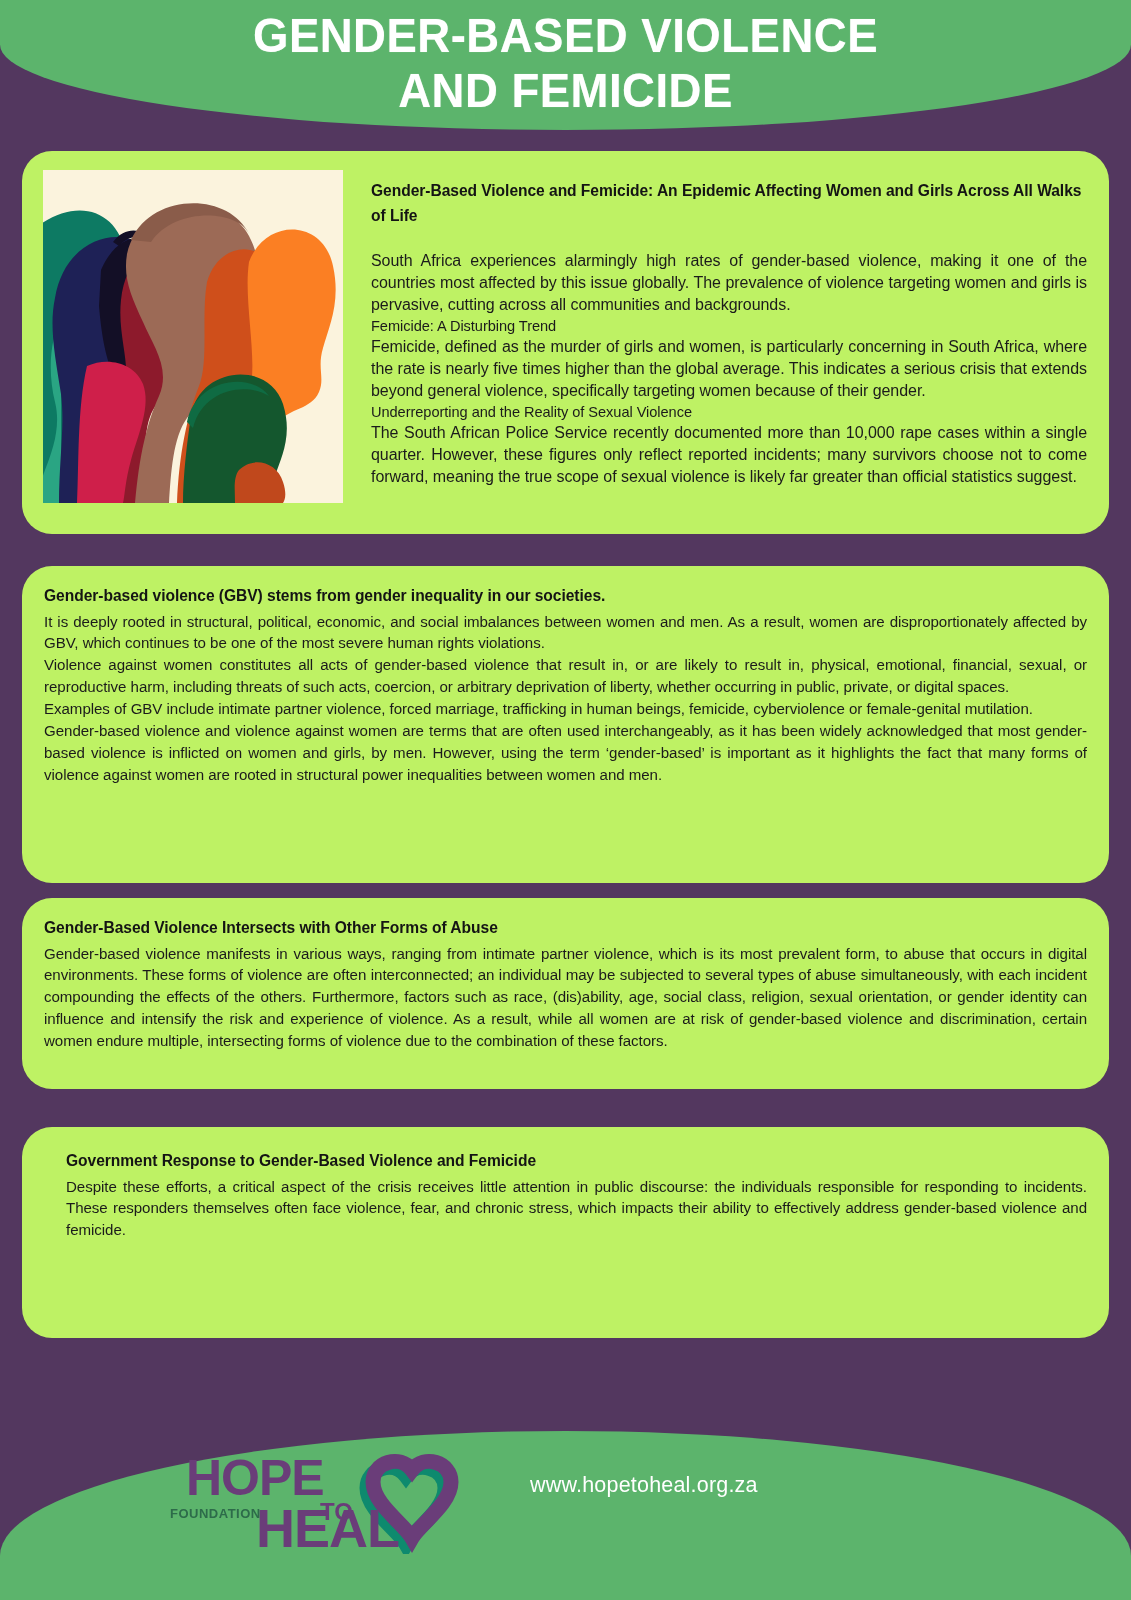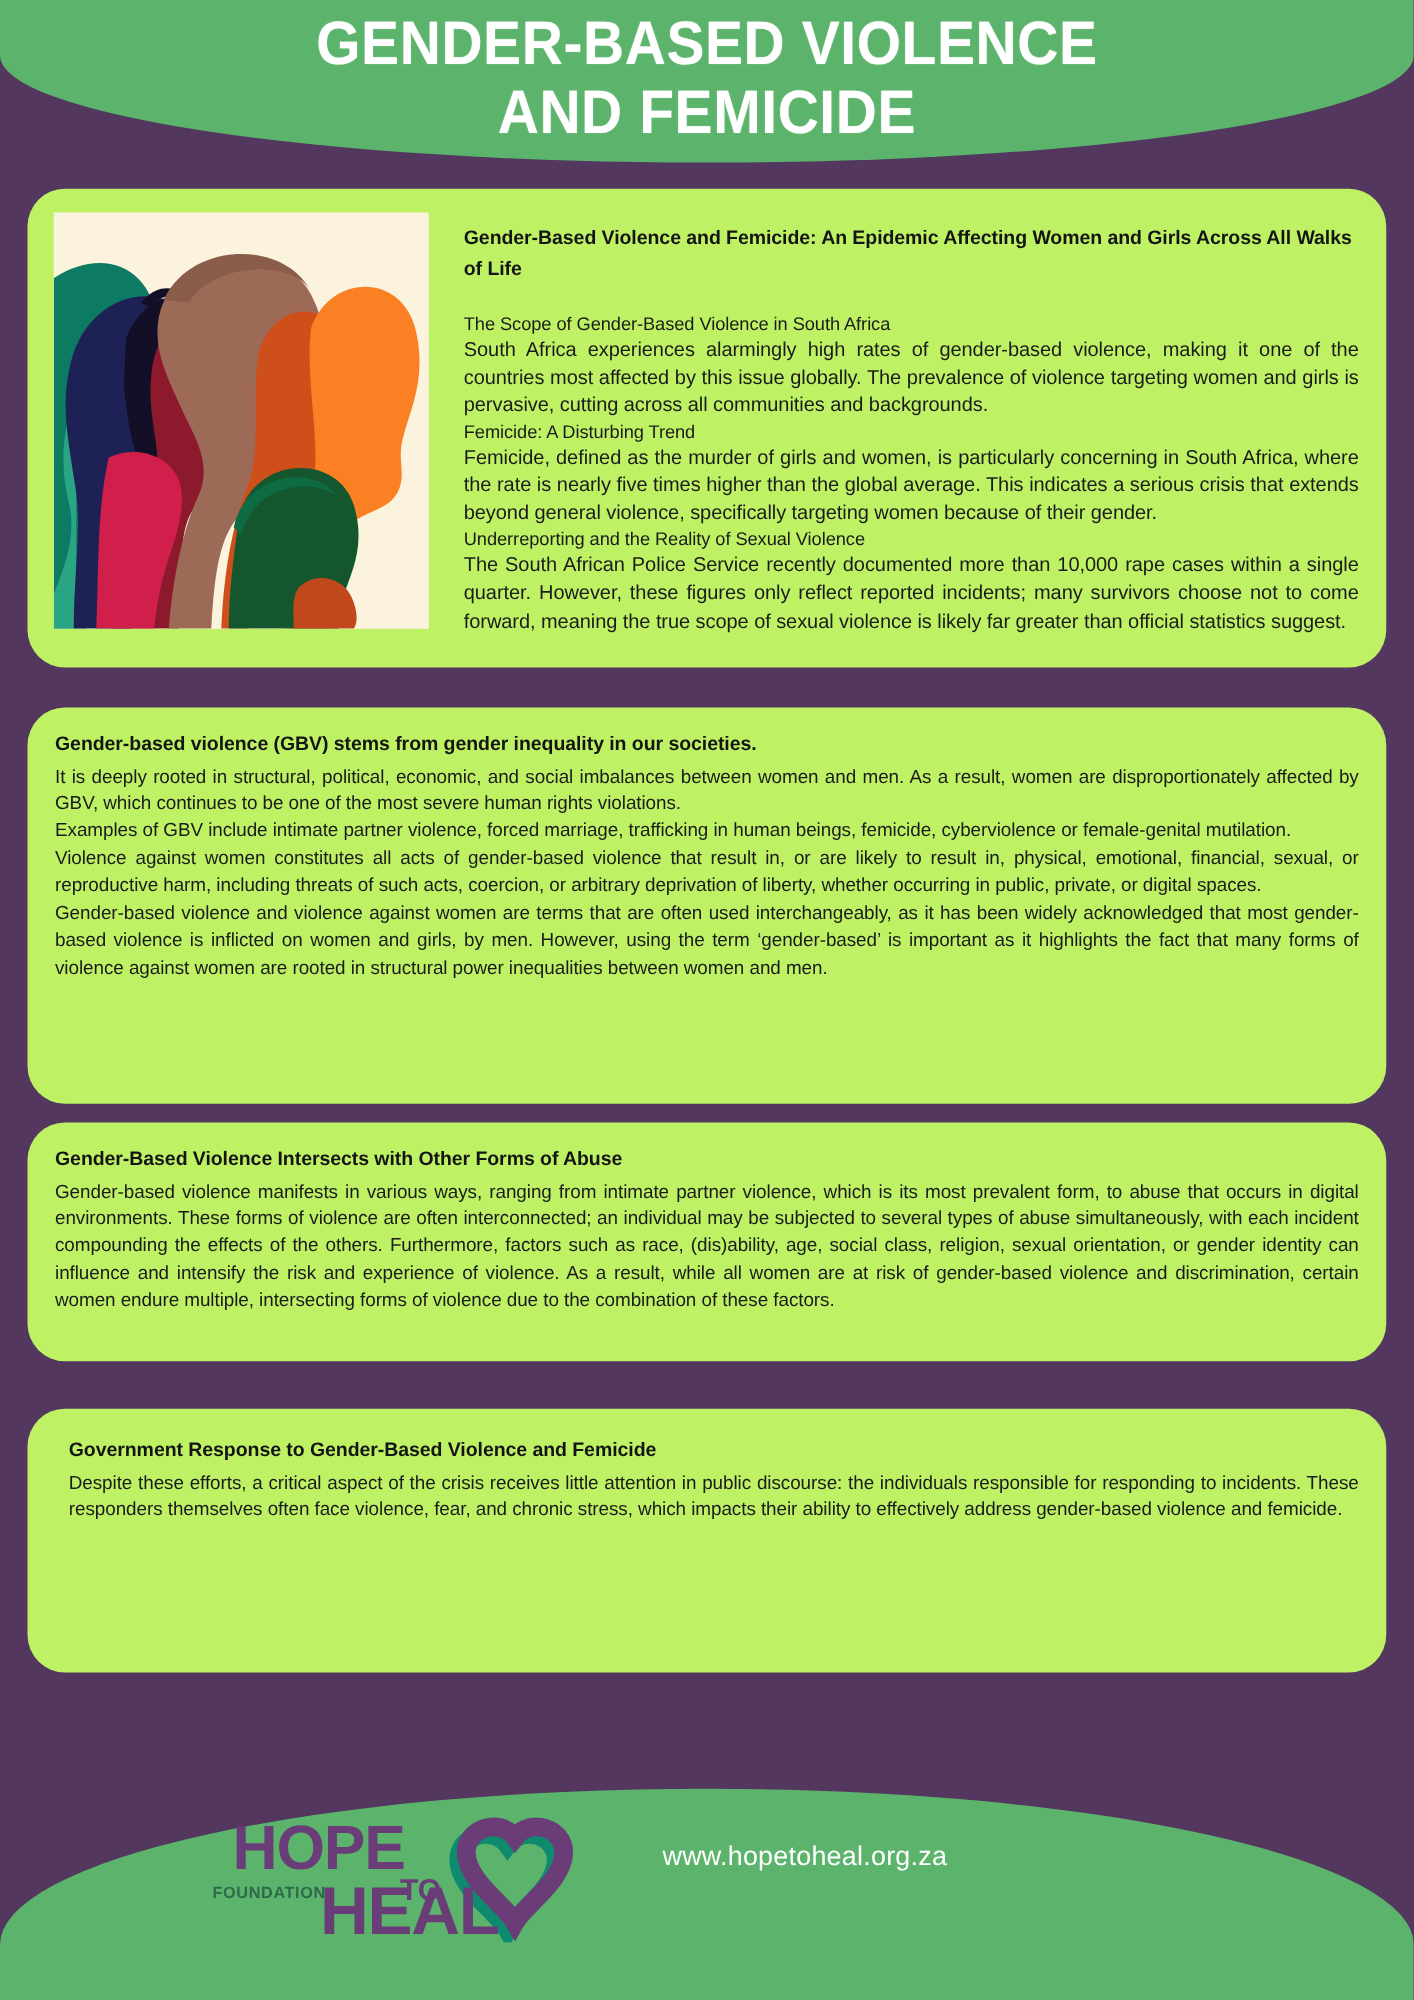--- a/index.html
+++ b/index.html
@@ -102,21 +102,21 @@
   p.subhead {
     font-size: 14.6px;
     color: #1b1b1b;
     line-height: 1.38;
     text-align: left;
     letter-spacing: -0.05px;
   }
 
   
   .card-pad { padding: 19px 22px 0 22px; }
-  #card-4 .card-pad { padding: 23px 22px 0 33px; }
+  #card-4 .card-pad { padding: 23px 22px 0 44px; }
   #card-2 h2.card-heading, #card-3 h2.card-heading, #card-4 h2.card-heading {
     font-size: 15.6px;
     line-height: 1.45;
     margin-bottom: 3px;
   }
   #card-2 p.para, #card-3 p.para, #card-4 p.para,
   #card-2 p.subhead, #card-4 p.subhead {
     font-size: 15.1px;
     line-height: 1.45;
   }
@@ -194,37 +194,36 @@
         <path d="M206 92 C 222 48, 280 48, 290 96 C 298 132, 286 156, 280 178 C 274 198, 282 208, 276 222 C 268 240, 246 238, 236 252 C 224 270, 222 306, 222 333 L 186 333 C 188 288, 196 252, 206 224 C 216 192, 200 132, 206 92 Z" fill="#fb7f23"></path>
 
         <path d="M148 246 C 156 196, 226 190, 240 234 C 250 266, 238 288, 232 306 C 228 318, 232 326, 228 333 L 140 333 C 140 306, 144 272, 148 246 Z" fill="#14572e"></path>
         <path d="M144 252 C 152 210, 206 200, 226 226 C 204 212, 160 218, 150 258 Z" fill="#0f6b43"></path>
         <path d="M196 300 C 210 286, 234 292, 240 312 C 244 324, 242 330, 240 333 L 192 333 C 192 320, 190 308, 196 300 Z" fill="#c0481c"></path>
       </svg>
     </div>
     <div class="card1-text">
       <h2 class="card-heading">Gender-Based Violence and Femicide: An Epidemic Affecting Women and Girls Across All Walks of Life</h2>
       <div class="card1-body">
-        <p class="subhead">The Scope of Gender-Based Violence in South Africa</p>
         <p class="para">South Africa experiences alarmingly high rates of gender-based violence, making it one of the countries most affected by this issue globally. The prevalence of violence targeting women and girls is pervasive, cutting across all communities and backgrounds.</p>
         <p class="subhead">Femicide: A Disturbing Trend</p>
         <p class="para">Femicide, defined as the murder of girls and women, is particularly concerning in South Africa, where the rate is nearly five times higher than the global average. This indicates a serious crisis that extends beyond general violence, specifically targeting women because of their gender.</p>
         <p class="subhead">Underreporting and the Reality of Sexual Violence</p>
         <p class="para">The South African Police Service recently documented more than 10,000 rape cases within a single quarter. However, these figures only reflect reported incidents; many survivors choose not to come forward, meaning the true scope of sexual violence is likely far greater than official statistics suggest.</p>
       </div>
     </div>
   </div>
 </div>
 
 <div class="card" id="card-2">
   <div class="card-pad">
     <h2 class="card-heading">Gender-based violence (GBV) stems from gender inequality in our societies.</h2>
     <p class="para">It is deeply rooted in structural, political, economic, and social imbalances between women and men. As a result, women are disproportionately affected by GBV, which continues to be one of the most severe human rights violations.</p>
+    <p class="para">Violence against women constitutes all acts of gender-based violence that result in, or are likely to result in, physical, emotional, financial, sexual, or reproductive harm, including threats of such acts, coercion, or arbitrary deprivation of liberty, whether occurring in public, private, or digital spaces.</p>
     <p class="para">Examples of GBV include intimate partner violence, forced marriage, trafficking in human beings, femicide, cyberviolence or female-genital mutilation.</p>
-    <p class="para">Violence against women constitutes all acts of gender-based violence that result in, or are likely to result in, physical, emotional, financial, sexual, or reproductive harm, including threats of such acts, coercion, or arbitrary deprivation of liberty, whether occurring in public, private, or digital spaces.</p>
     <p class="para">Gender-based violence and violence against women are terms that are often used interchangeably, as it has been widely acknowledged that most gender-based violence is inflicted on women and girls, by men. However, using the term ‘gender-based’ is important as it highlights the fact that many forms of violence against women are rooted in structural power inequalities between women and men.</p>
   </div>
 </div>
 
 <div class="card" id="card-3">
   <div class="card-pad">
     <h2 class="card-heading">Gender-Based Violence Intersects with Other Forms of Abuse</h2>
     <p class="para">Gender-based violence manifests in various ways, ranging from intimate partner violence, which is its most prevalent form, to abuse that occurs in digital environments. These forms of violence are often interconnected; an individual may be subjected to several types of abuse simultaneously, with each incident compounding the effects of the others. Furthermore, factors such as race, (dis)ability, age, social class, religion, sexual orientation, or gender identity can influence and intensify the risk and experience of violence. As a result, while all women are at risk of gender-based violence and discrimination, certain women endure multiple, intersecting forms of violence due to the combination of these factors.</p>
   </div>
 </div>

